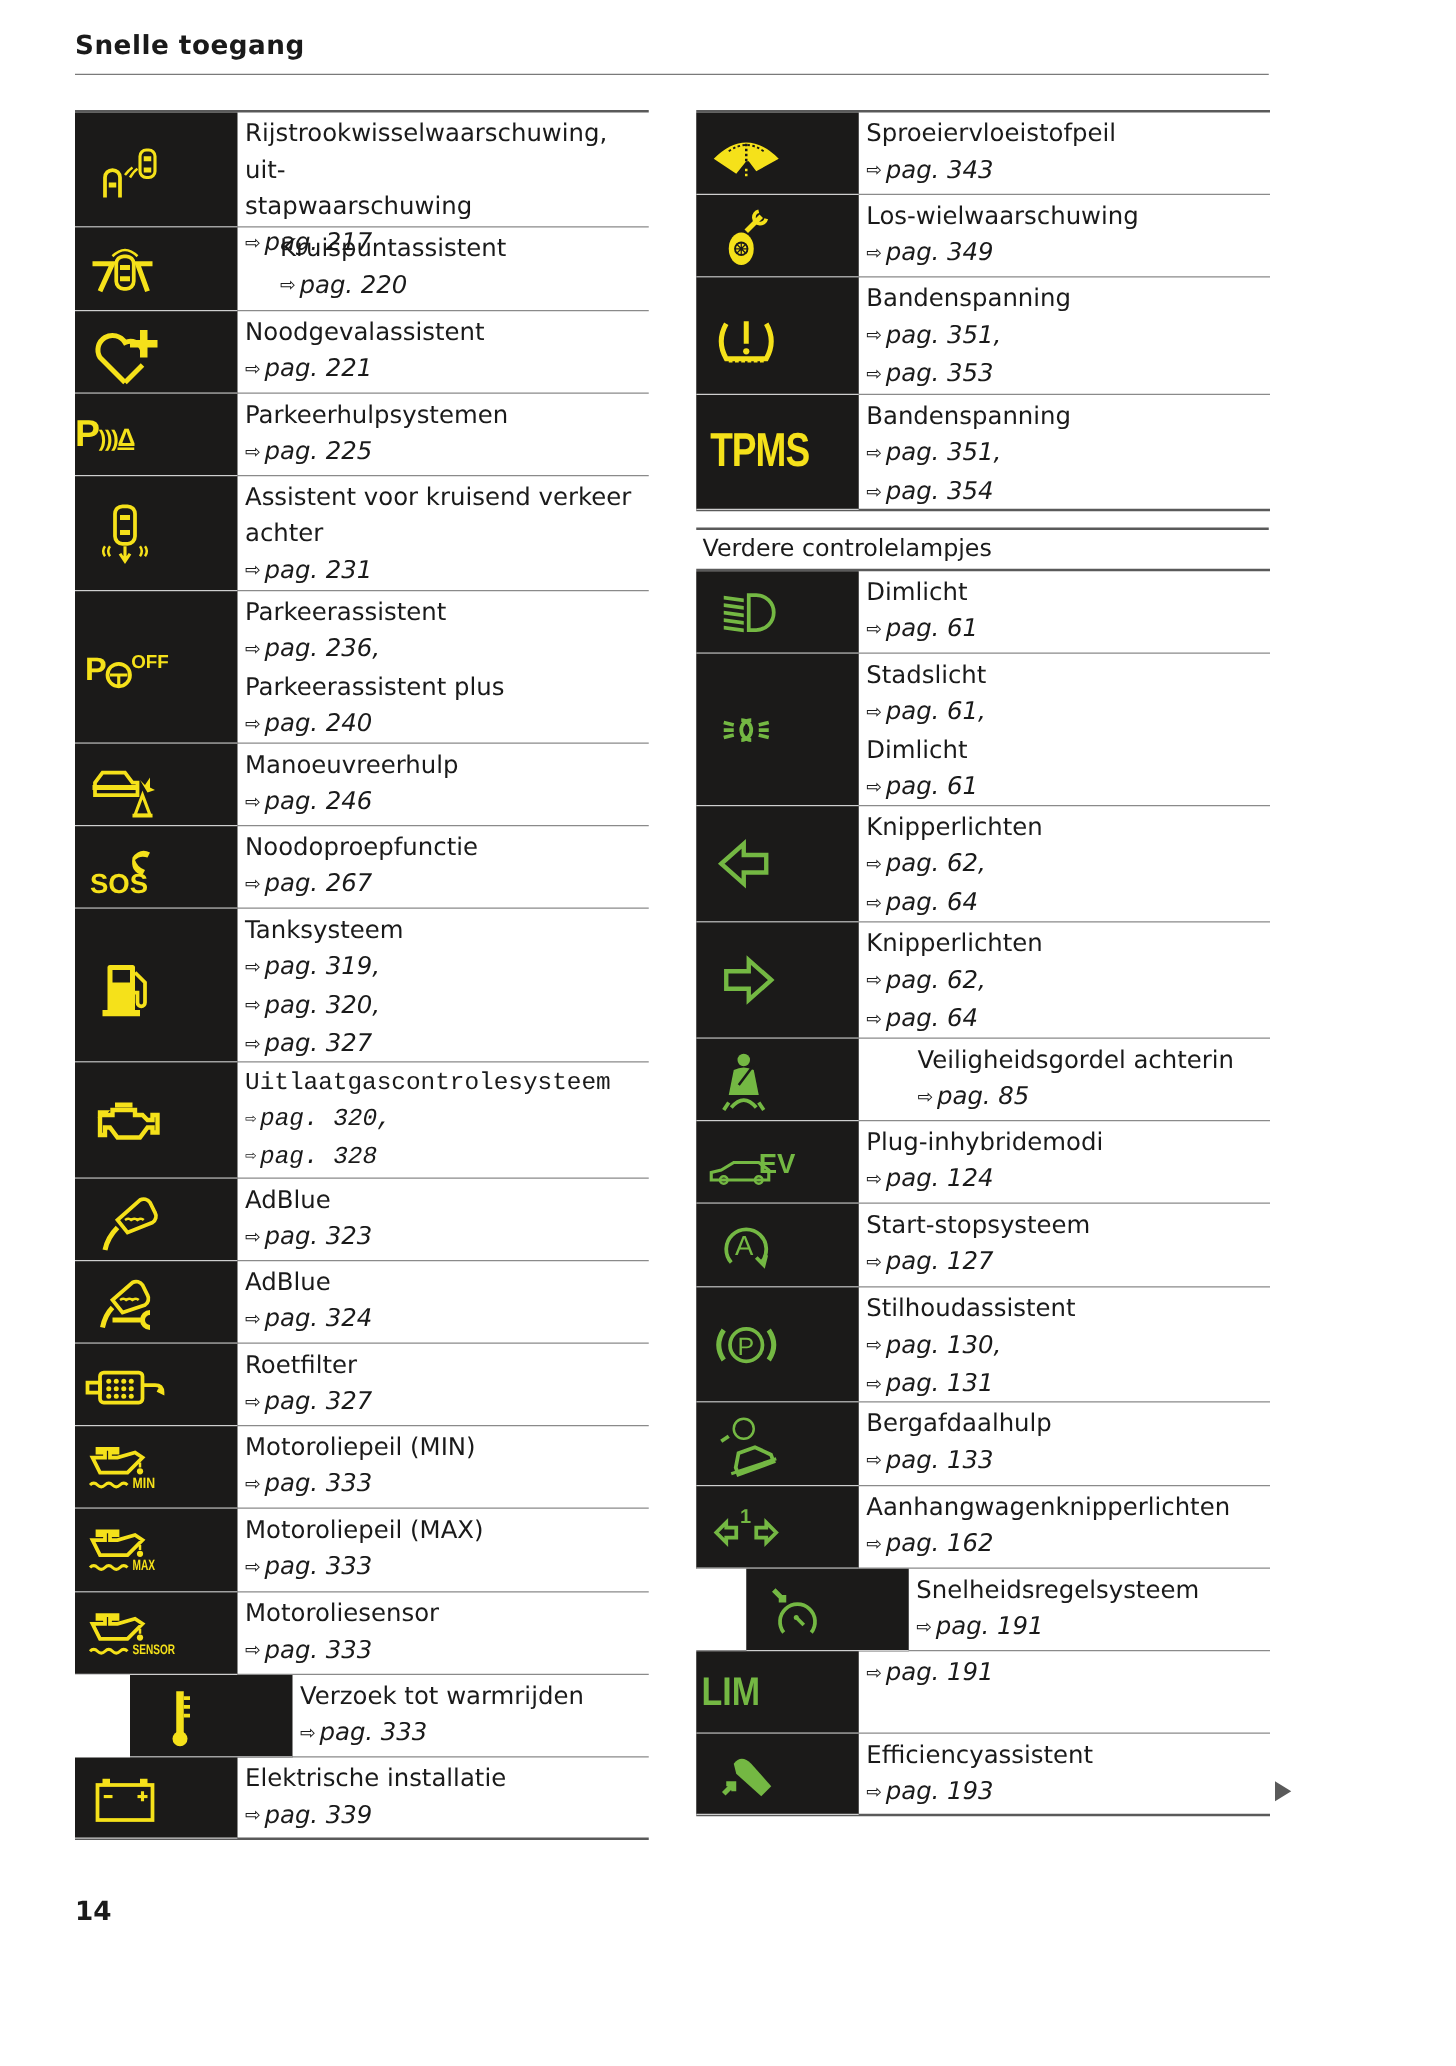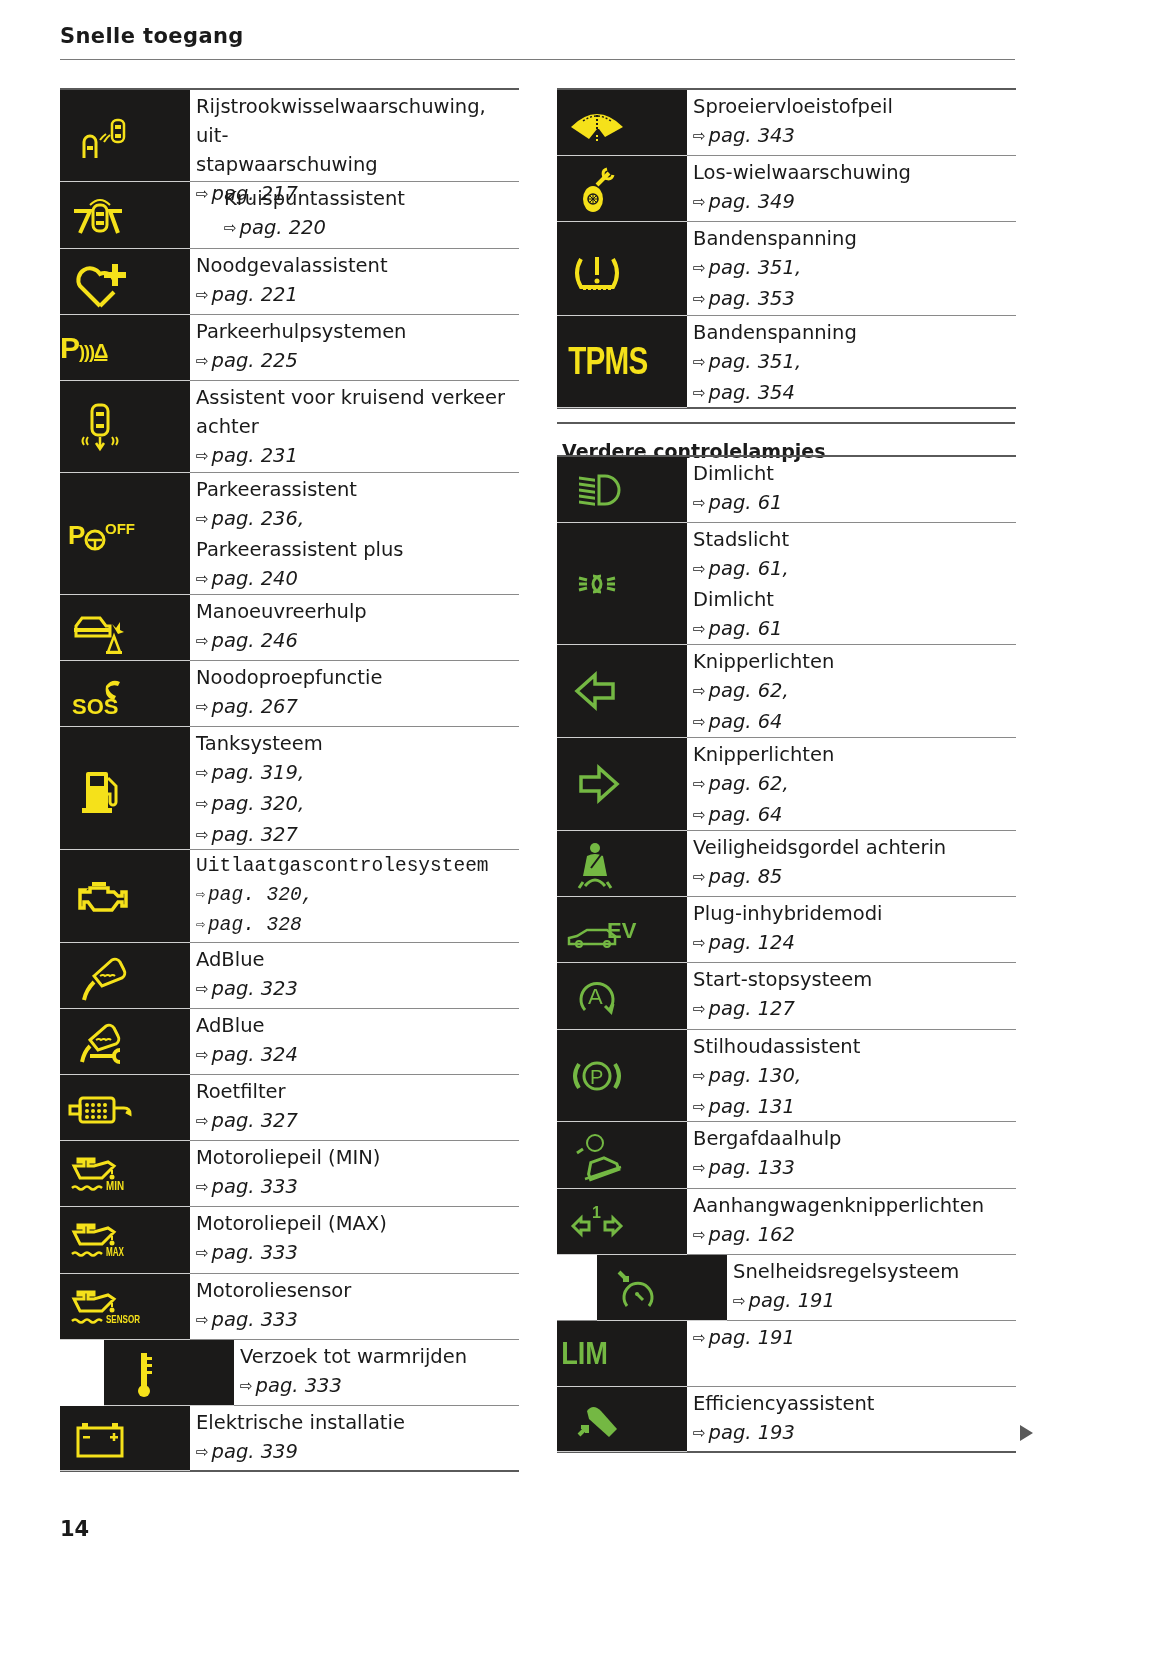--- a/index.html
+++ b/index.html
@@ -10,21 +10,21 @@
   .table { position:absolute; width:459px; border-top:2px solid #5a5a5a; }
   .row { display:flex; border-bottom:1px solid #8a8a8a; box-sizing:border-box; }
   .row:last-child { border-bottom:2px solid #5a5a5a; }
   .icon-cell { width:130px; flex:0 0 130px; background:#1b1a19; display:flex; align-items:center; justify-content:flex-start;
                border-bottom:1px solid #cfcfcf; margin-bottom:-1px; }
   .text-cell { flex:1; padding:2px 0 3px 6px; font-size:19.5px; line-height:29px; }
   .ref { display:block; font-style:italic; }
   .ref .arr { font-style:normal; font-size:15px; margin-right:3px; position:relative; top:-1px; }
   .desc { display:block; }
   .section-head { position:absolute; left:557px; top:422px; width:458px; border-top:2px solid #5a5a5a;
-                  font-size:19px; font-weight:bold; padding:16px 0 0 5px; box-sizing:border-box; height:34px; }
+                  font-size:19px; font-weight:normal; padding:4px 0 0 5px; box-sizing:border-box; height:34px; }
   .page-num { position:absolute; left:60px; top:1517px; font-size:21px; font-weight:bold; }
   .next-arrow { position:absolute; left:1020px; top:1425px; width:0; height:0;
                 border-top:8px solid transparent; border-bottom:8px solid transparent; border-left:13px solid #5a5a5a; }
   svg { display:block; }
   .ytxt { fill:#f5e11a; font-family:"Liberation Sans", sans-serif; font-weight:bold; }
   .gtxt { fill:#74b843; font-family:"Liberation Sans", sans-serif; font-weight:bold; }
 </style>
 </head>
 <body>
 
@@ -411,21 +411,21 @@
         <svg width="80" height="60" viewBox="0 0 80 60">
           <path d="M60 30 L42 14 V23 H24 V37 H42 V46 Z" fill="none" stroke="#74b843" stroke-width="3.5" stroke-linejoin="miter"></path>
         </svg>
       </div>
       <div class="text-cell">
         <span class="desc">Knipperlichten</span>
         <span class="ref"><span class="arr">⇨</span><span>pag. 62,</span></span>
         <span class="ref"><span class="arr">⇨</span><span>pag. 64</span></span>
       </div>
     </div>
-    <div class="row" style="height: 66px;">
+    <div class="row" style="height: 66px; gap: 41px;">
       <div class="icon-cell">
         <svg width="80" height="60" viewBox="0 0 80 60">
           <circle cx="38" cy="14" r="5" fill="#74b843"></circle>
           <path d="M30 22 q8 -4 16 0 l4 20 h-24 z" fill="#74b843"></path>
           <path d="M28 52 q10 -12 20 0" stroke="#74b843" stroke-width="3" fill="none"></path>
           <path d="M26 48 l-4 6 M50 48 l4 6" stroke="#74b843" stroke-width="3"></path>
           <path d="M46 18 l-12 16" stroke="#1b1a19" stroke-width="2"></path>
         </svg>
       </div>
       <div class="text-cell">

